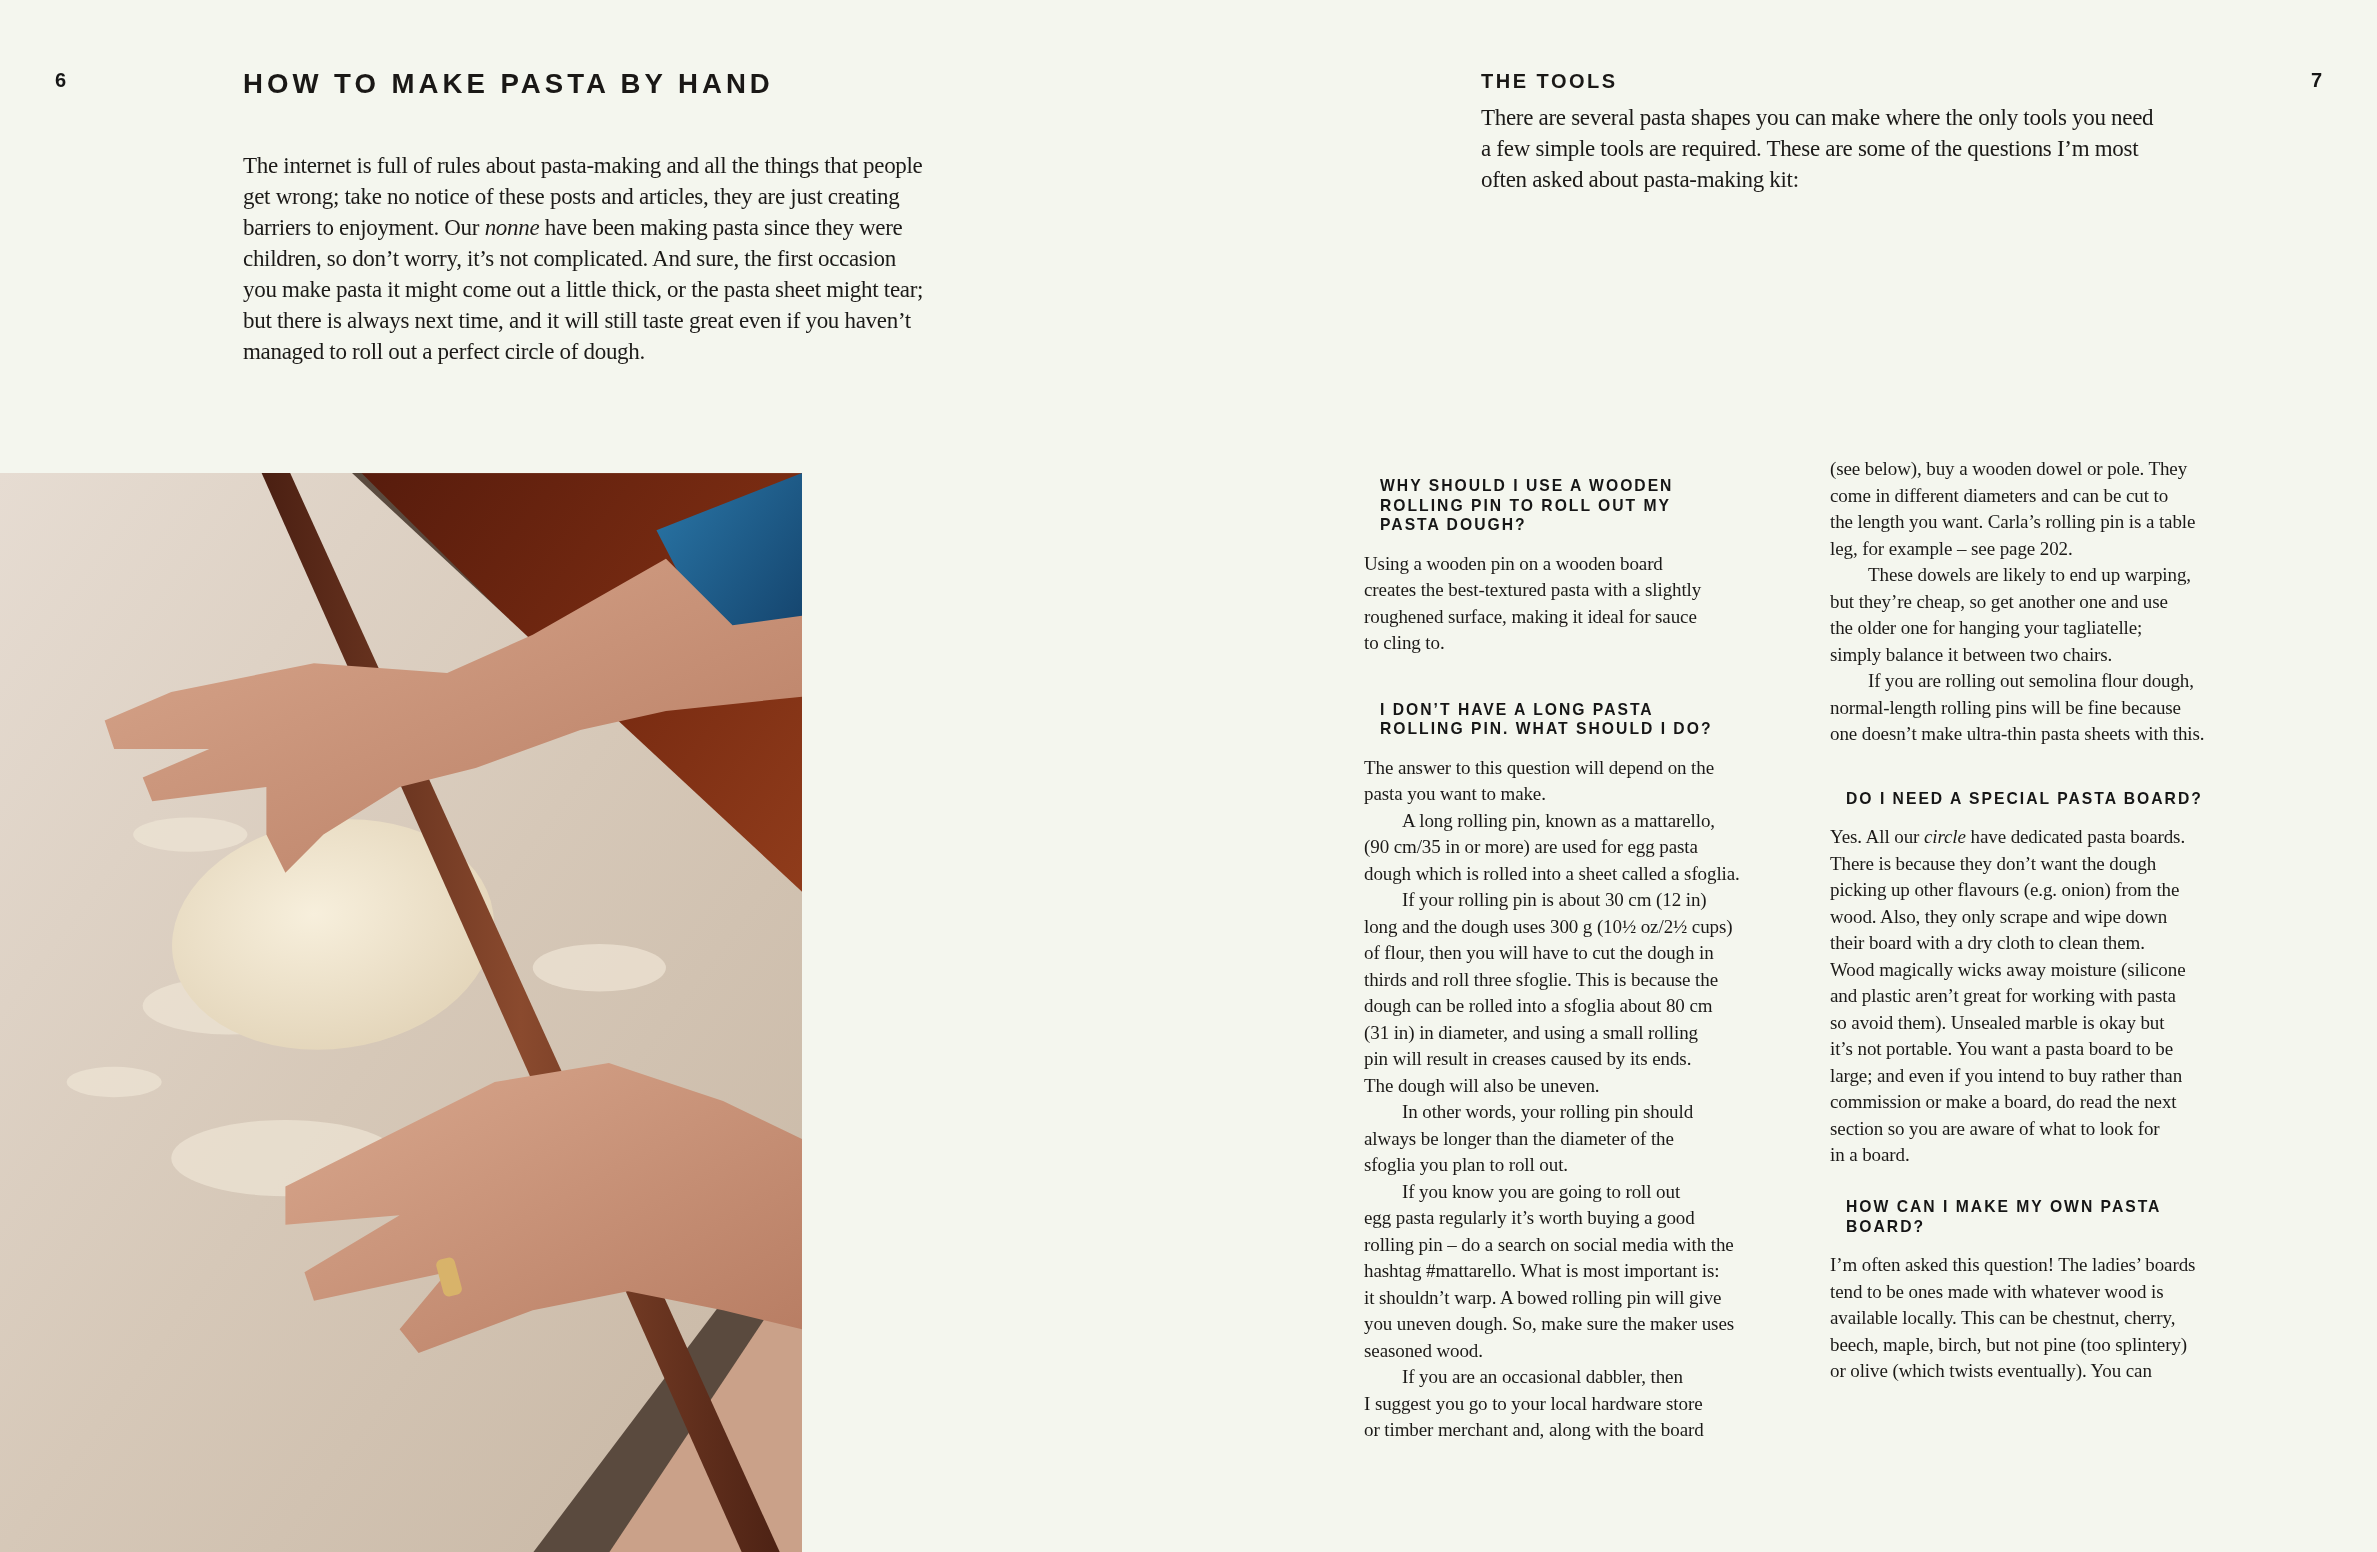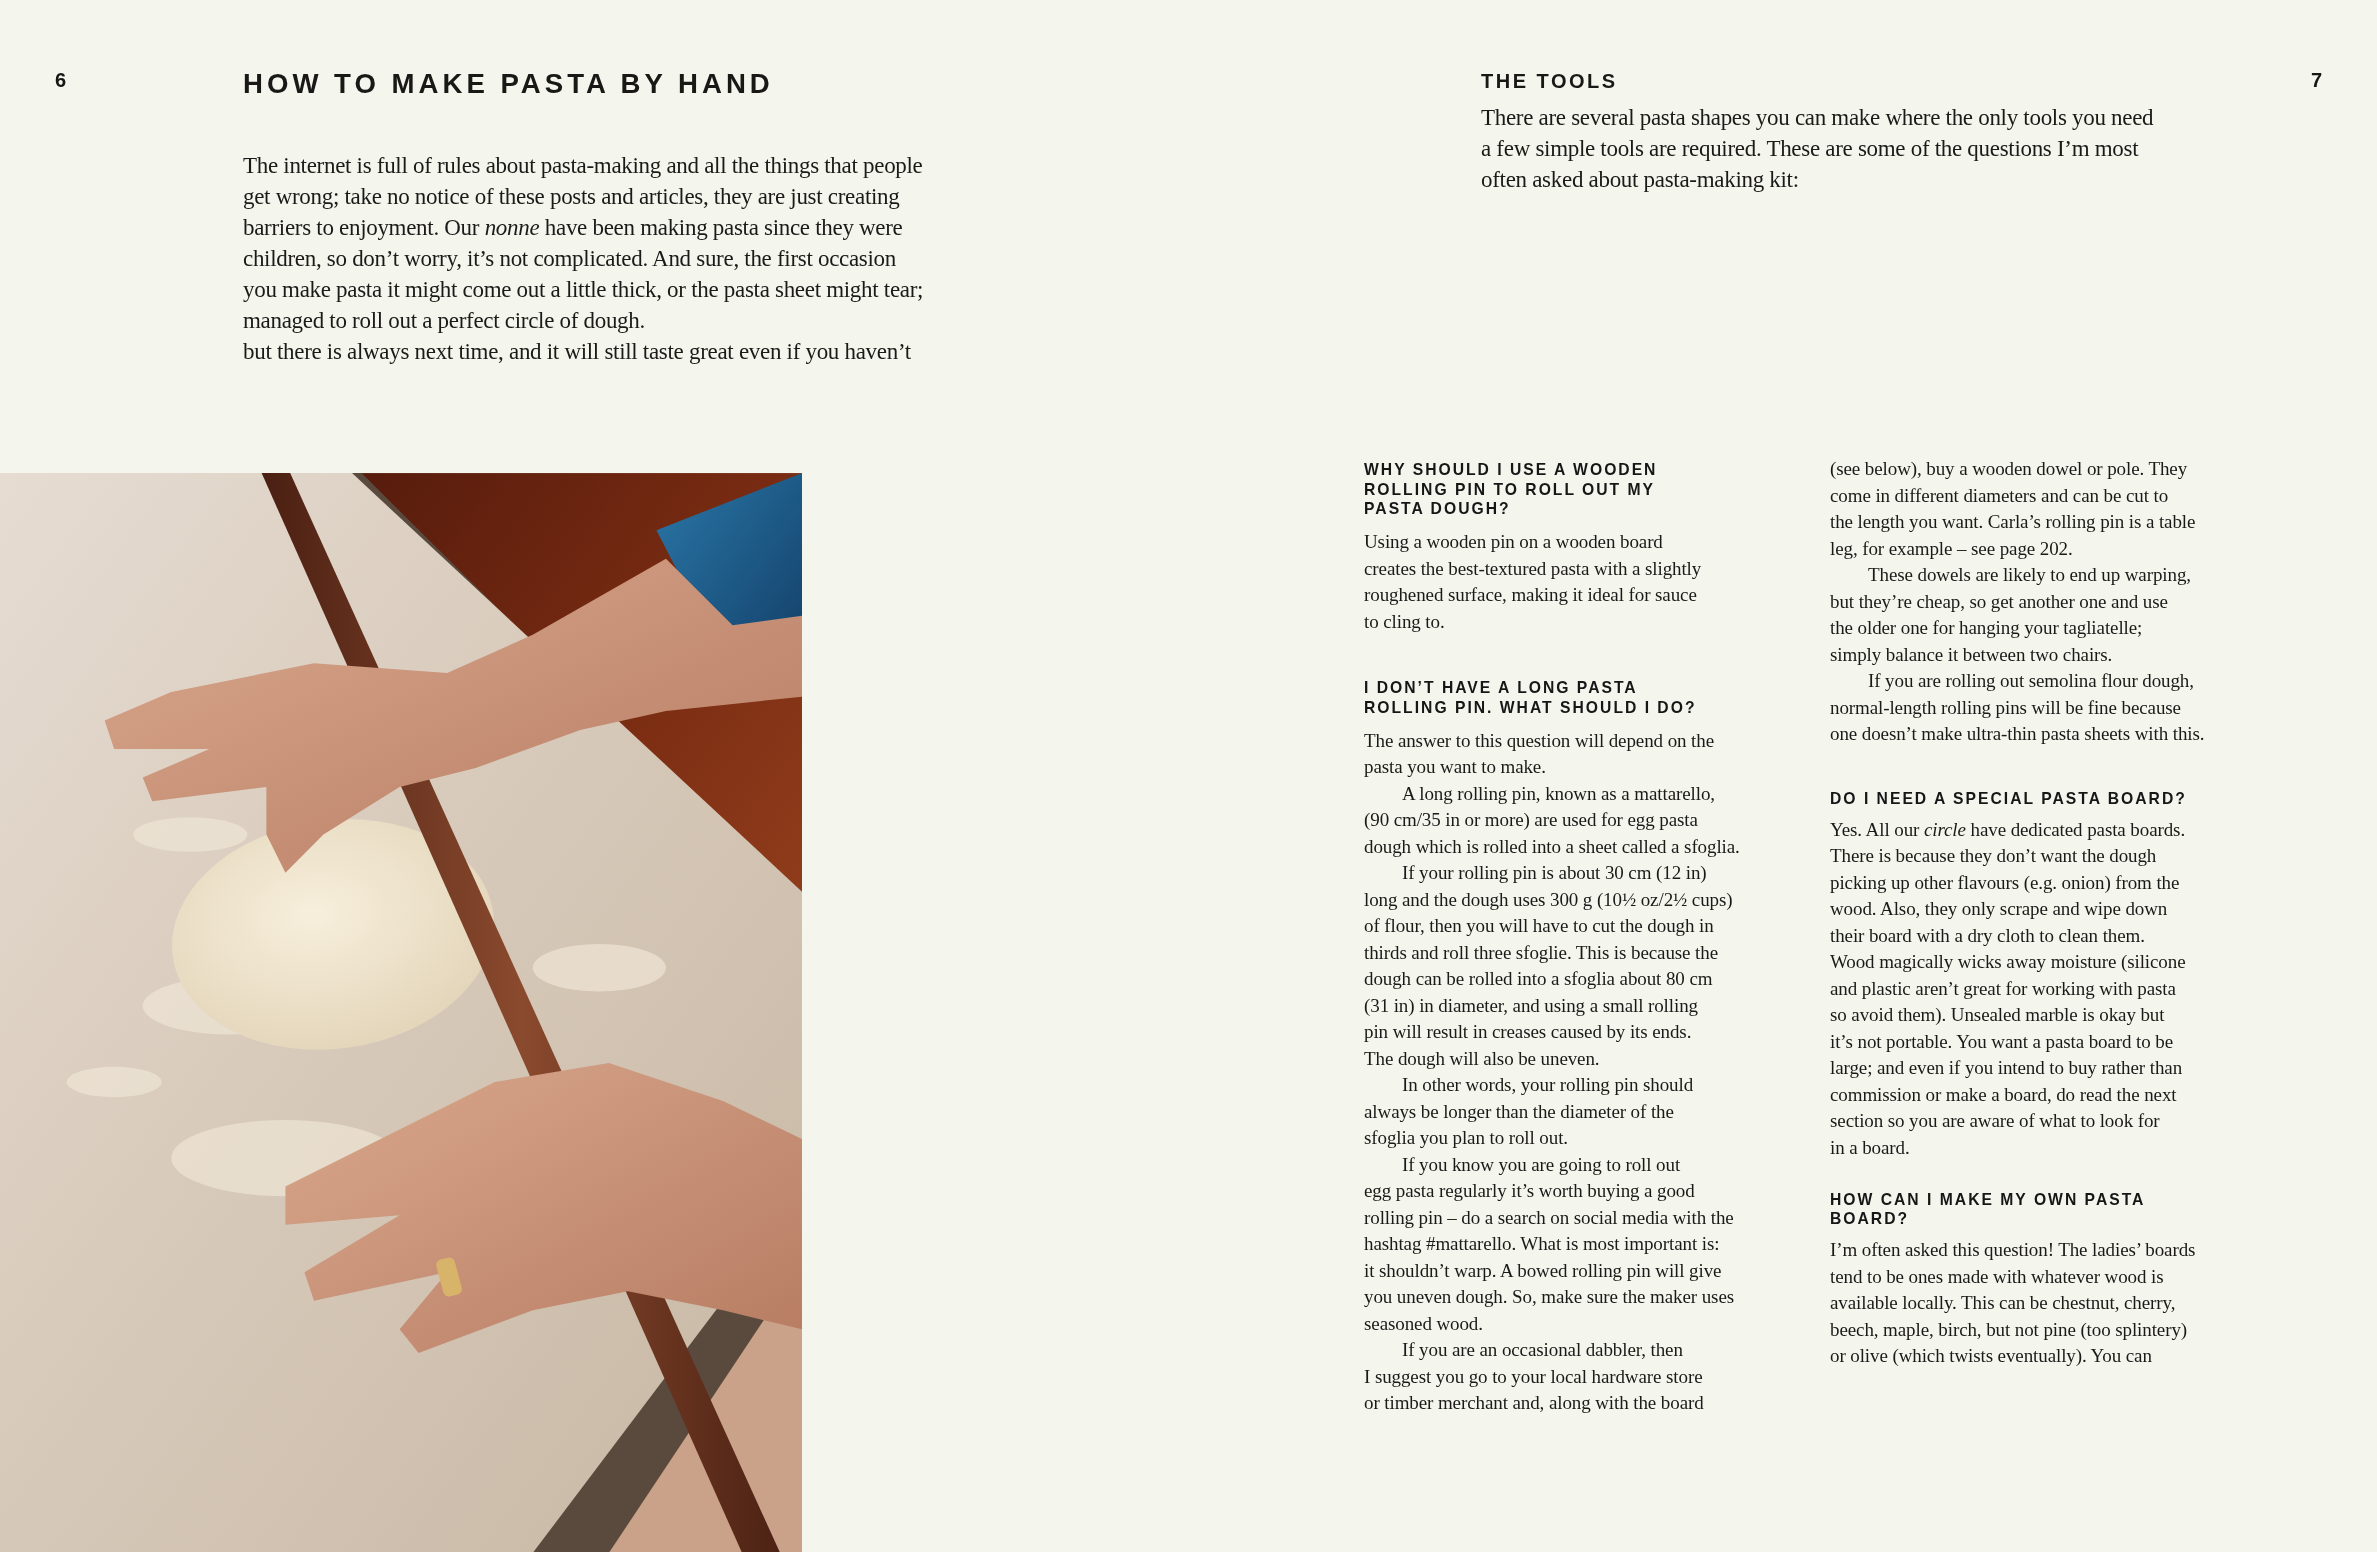--- a/index.html
+++ b/index.html
@@ -25,21 +25,21 @@
     font-size:23px; line-height:31px; letter-spacing:-0.3px;
   }
   .intro p, .tools-intro p { margin:0; }
   .tools-intro {
     font-size:23px; line-height:31px; letter-spacing:-0.3px;
   }
   .col { width:447px; }
   .q {
     font-family:"Liberation Sans", sans-serif; font-weight:700;
     font-size:15.7px; line-height:19.5px; letter-spacing:2px;
-    text-transform:uppercase; color:#161616; margin:0;
+    text-transform:uppercase; color:#161616; margin:16px;
   }
   .a { font-size:19px; line-height:26.5px; margin:0; letter-spacing:-0.1px; }
   .a .ln { display:block; white-space:nowrap; }
   .a .ind { padding-left:38px; }
   em { font-style:italic; }
 
   
   .photo {
     left:0; top:473px; width:802px; height:1080px; overflow:hidden;
     background:#cdbfb0;
@@ -51,22 +51,22 @@
 
 <div class="abs pagenum" style="left:55px; top:69px;">6</div>
 <div class="abs title" style="left:243px; top:68px;">HOW TO MAKE PASTA BY HAND</div>
 
 <div class="abs intro" style="left:243px; top:150px; width:780px;">
   <p><span>The internet is full of rules about pasta-making and all the things that people</span></p>
   <p><span>get wrong; take no notice of these posts and articles, they are just creating</span></p>
   <p><span>barriers to enjoyment. Our </span><em>nonne</em><span> have been making pasta since they were</span></p>
   <p><span>children, so don’t worry, it’s not complicated. And sure, the first occasion</span></p>
   <p><span>you make pasta it might come out a little thick, or the pasta sheet might tear;</span></p>
+  <p><span>but there is always next time, and it will still taste great even if you haven’t</span></p>
   <p><span>managed to roll out a perfect circle of dough.</span></p>
-  <p><span>but there is always next time, and it will still taste great even if you haven’t</span></p>
 </div>
 
 <div class="abs photo">
   <svg width="802" height="1080" viewBox="0 0 843 1135" xmlns="http://www.w3.org/2000/svg">
     <defs>
       <linearGradient id="bg" x1="0" y1="0" x2="1" y2="1">
         <stop offset="0" stop-color="#3a0e08"></stop>
         <stop offset="0.5" stop-color="#7a2c12"></stop>
         <stop offset="1" stop-color="#b2552a"></stop>
       </linearGradient>

